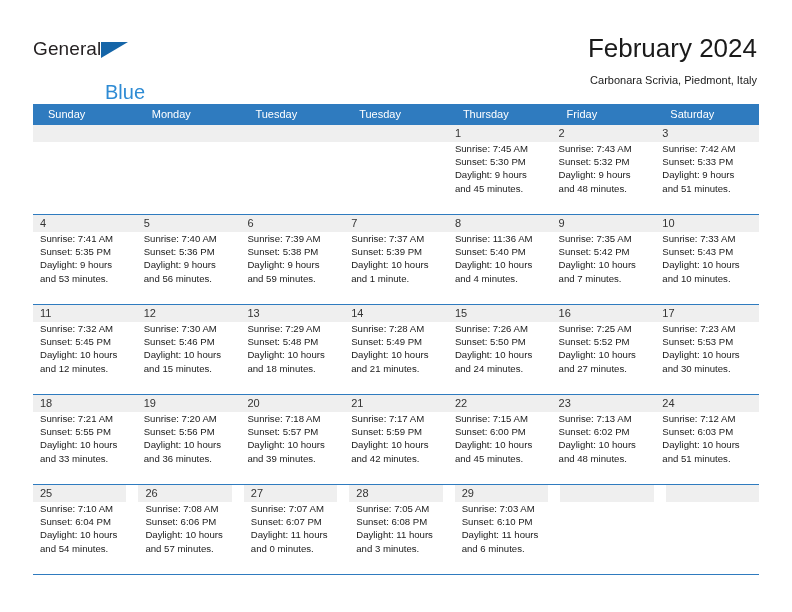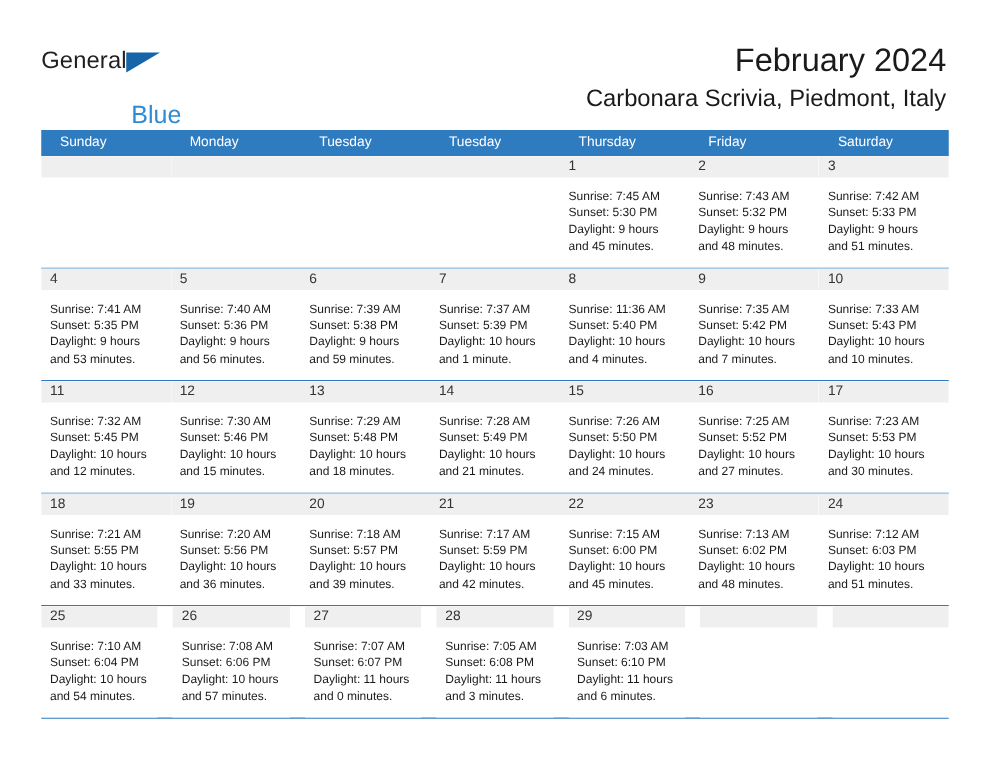--- a/index.html
+++ b/index.html
@@ -69,21 +69,21 @@
     top: 32px;
     text-align: right;
   }
   .cal-title {
     font-size: 26px;
     color: #1a1a1a;
     line-height: 32px;
     white-space: nowrap;
   }
   .cal-subtitle {
-    font-size: 19px;
+    font-size: 11px;
     color: #1a1a1a;
     line-height: 20px;
     margin-top: 6px;
     white-space: nowrap;
   }
 
   
   .calendar {
     position: absolute;
     left: 33px;
@@ -126,21 +126,21 @@
     color: #333333;
     font-size: 11px;
     line-height: 17px;
     padding-left: 7px;
   }
   .day-cell.empty .day-num-band {
     background: #efefef;
     color: transparent;
   }
   .day-body {
-    padding: 9px 6px 0 7px;
+    padding: 0 6px 0 7px;
     font-size: 9.6px;
     line-height: 13.2px;
     color: #1a1a1a;
   }
   .day-body div { white-space: nowrap; }
 </style>
 </head>
 <body>
 
 <div class="page">

